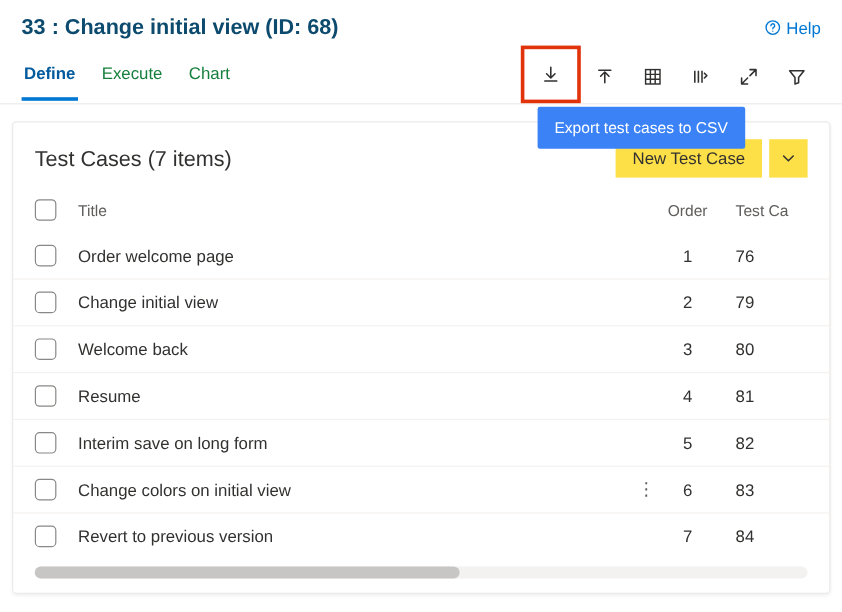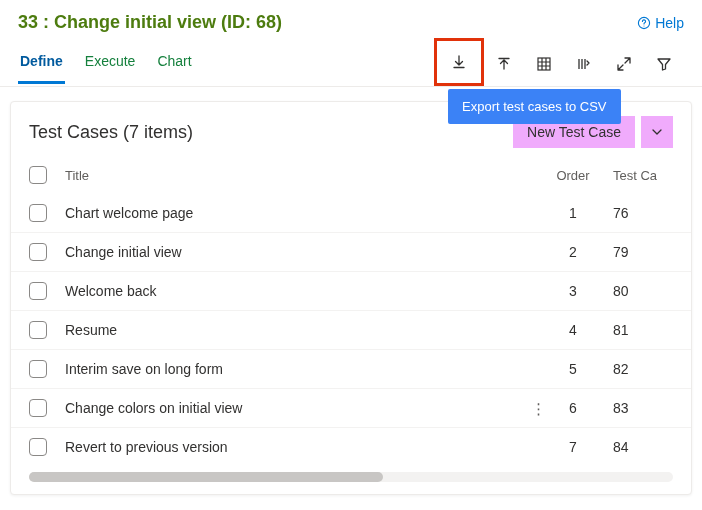--- a/index.html
+++ b/index.html
@@ -14,21 +14,21 @@
     }
     .page-header {
       display: flex;
       justify-content: space-between;
       align-items: center;
       padding: 12px 18px 8px 18px;
     }
     .page-title {
       font-size: 18px;
       font-weight: 600;
-      color: #4d7c0f;
+      color: #0c4a6e;
     }
     .help-link {
       color: #0078d4;
       font-size: 14px;
       display: flex;
       align-items: center;
       gap: 4px;
       cursor: pointer;
     }
     .help-link svg { width: 14px; height: 14px; }
@@ -108,21 +108,21 @@
     }
     .card-title {
       font-size: 18px;
       font-weight: 400;
       color: #323130;
     }
     .new-btn-group {
       display: flex;
     }
     .new-btn {
-      background: #f0abfc;
+      background: #fde047;
       padding: 8px 14px;
       font-size: 14px;
       cursor: pointer;
       border: none;
     }
     .new-btn.chev {
       padding: 8px 10px;
       margin-left: 6px;
       display: flex;
       align-items: center;
@@ -260,21 +260,21 @@
     <div class="col-title">Title</div>
     <div class="col-order">Order</div>
     <div class="col-tcid">Test Ca</div>
   </div>
 
   <div id="rows-container">
       <div class="row">
         <div class="col-check">
           <div class="checkbox"></div>
         </div>
-        <div class="col-title">Chart welcome page</div>
+        <div class="col-title">Order welcome page</div>
         <div class="col-order">1</div>
         <div class="col-tcid">76</div>
       </div>
       <div class="row">
         <div class="col-check">
           <div class="checkbox"></div>
         </div>
         <div class="col-title">Change initial view</div>
         <div class="col-order">2</div>
         <div class="col-tcid">79</div>

